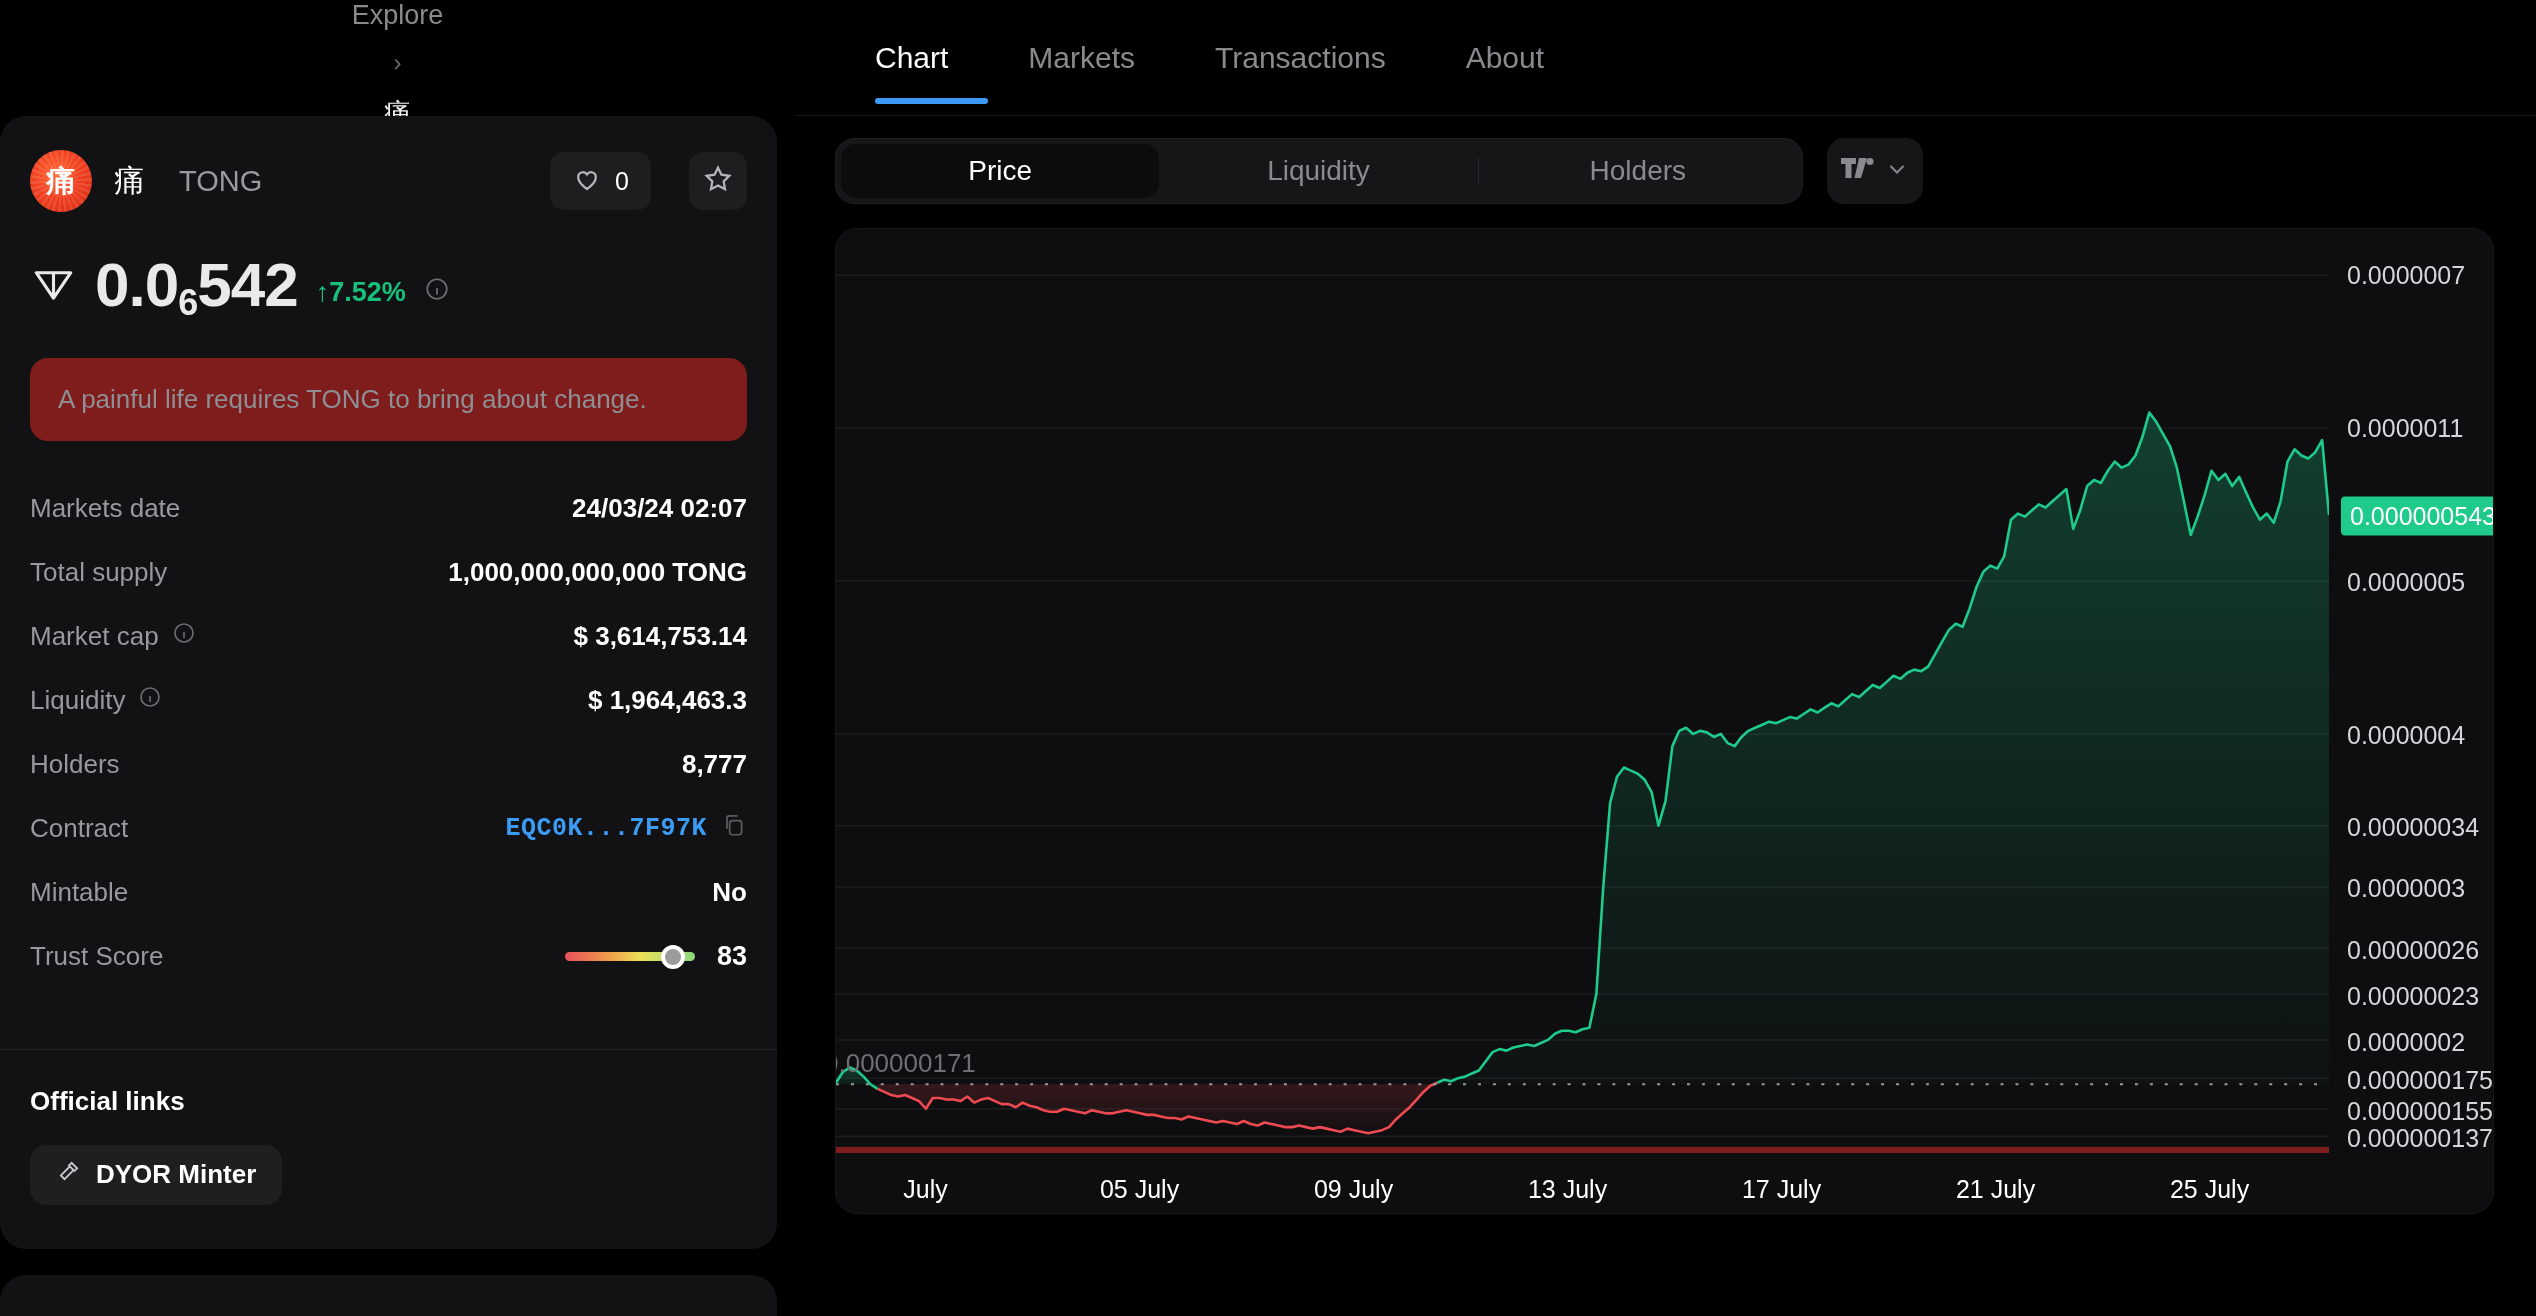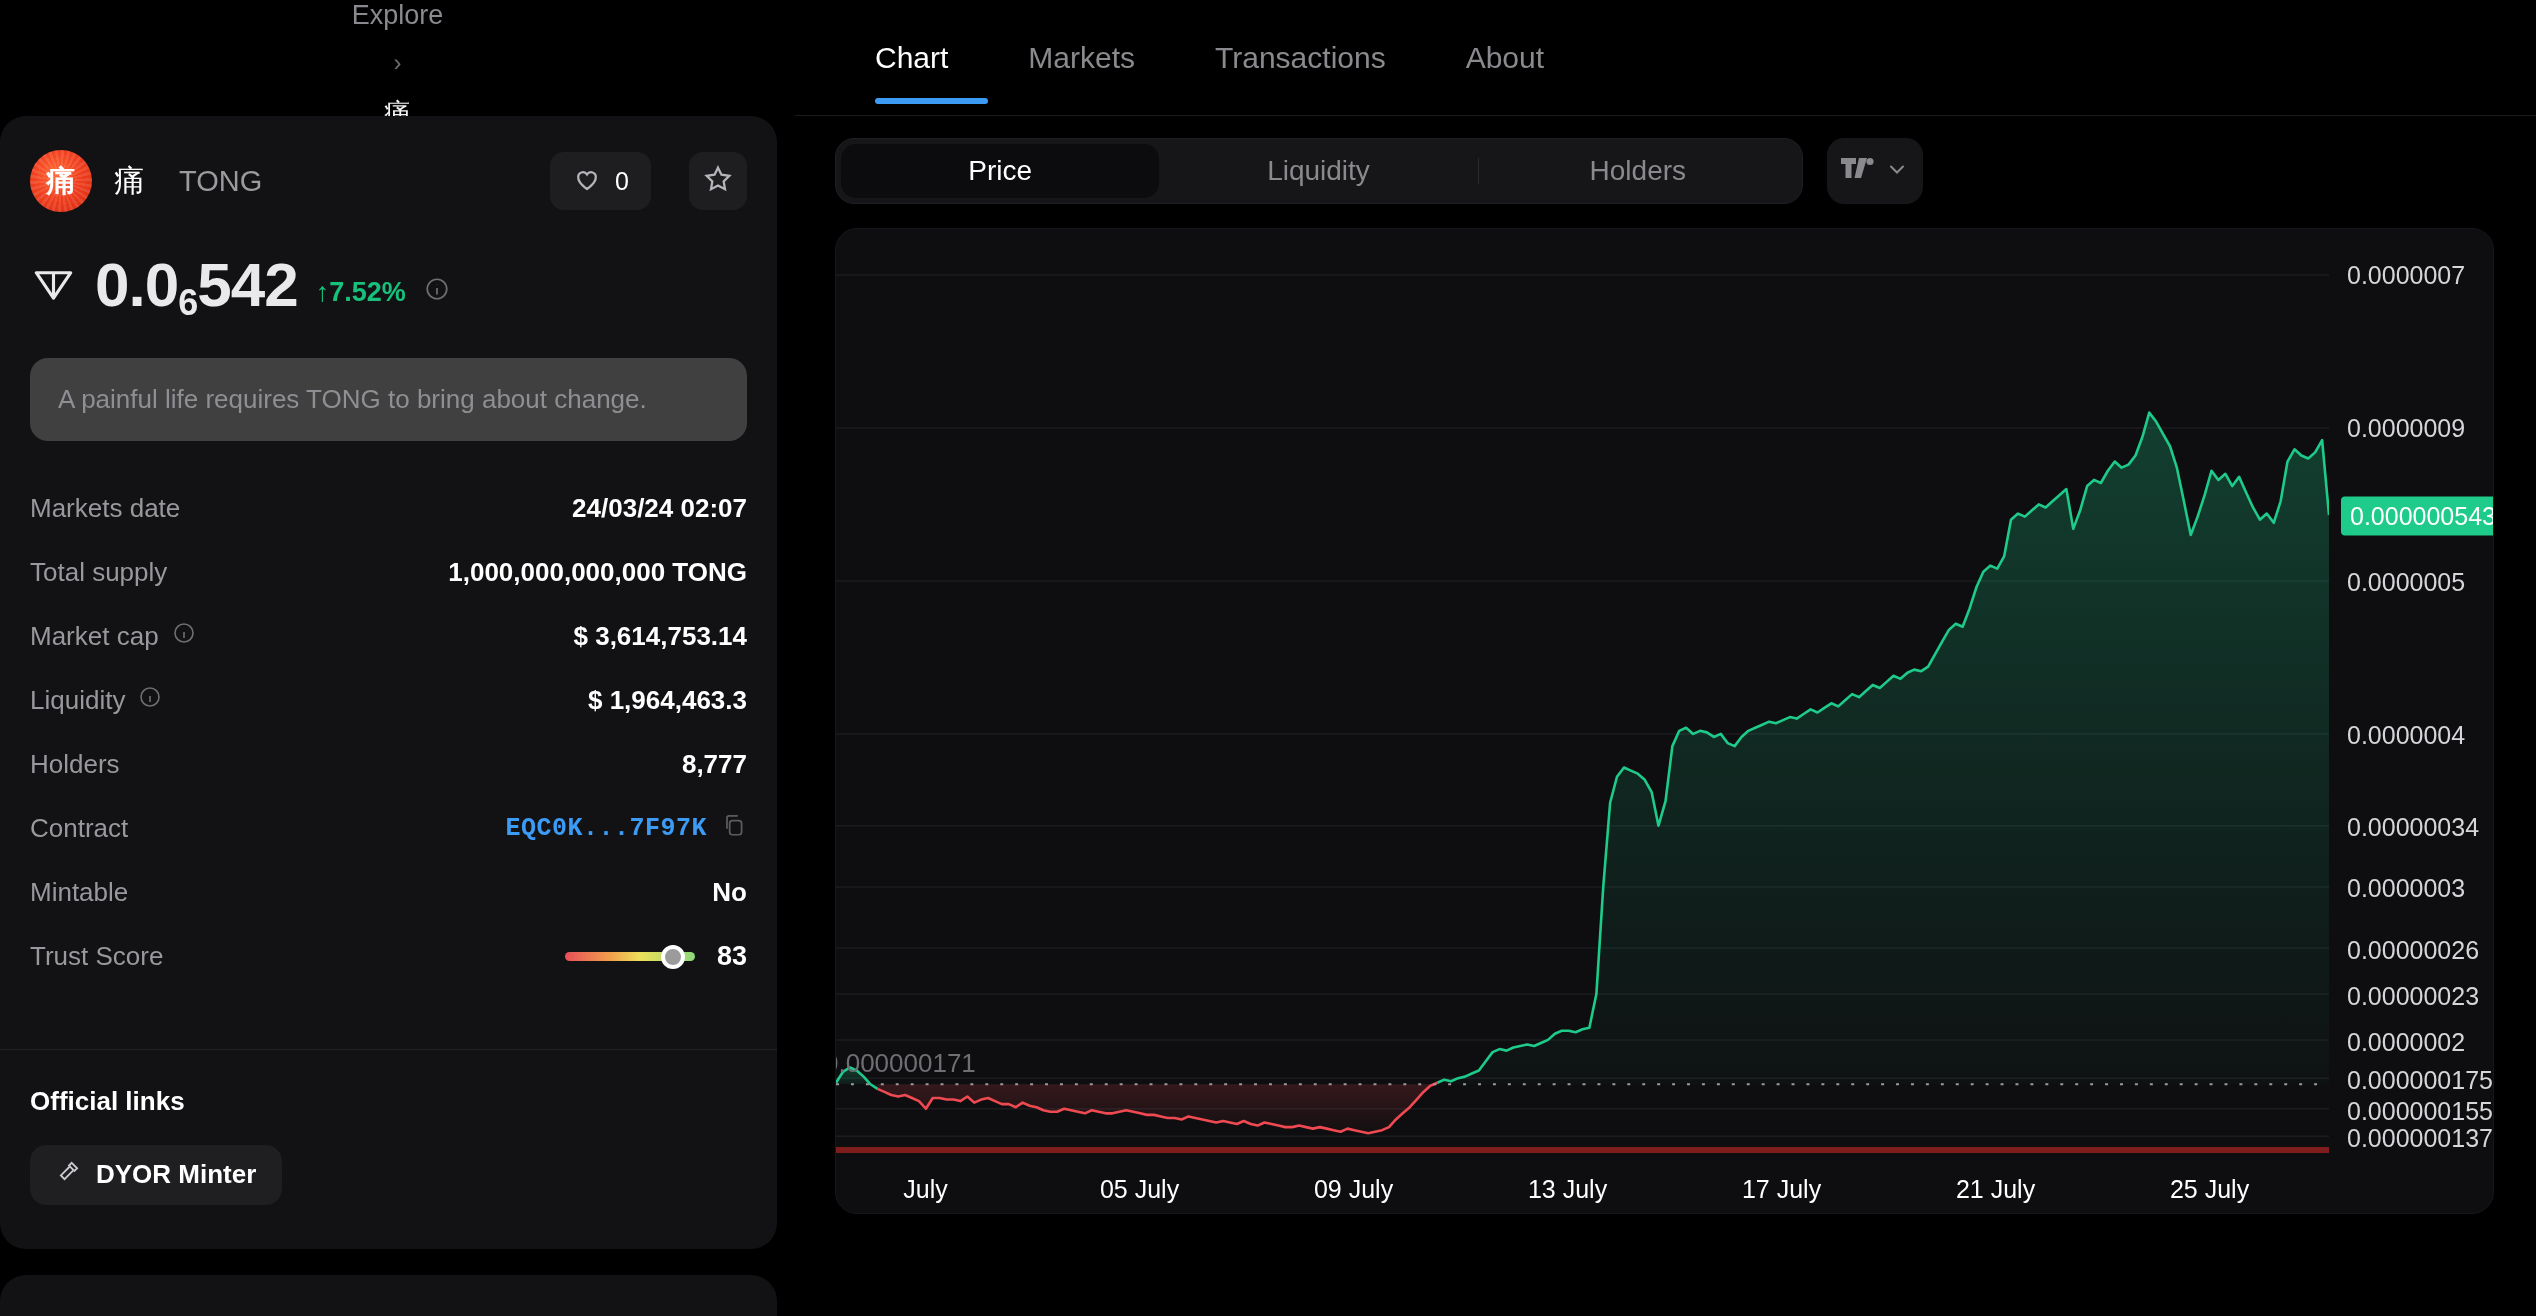--- a/index.html
+++ b/index.html
@@ -57,21 +57,21 @@
   .ico { display:block; }
 
   .price-row { display:flex; align-items:flex-end; gap:18px; margin-top:42px; }
   .ton-mark { width:47px; height:47px; margin-bottom:9px; }
   .price-val { font-size:62px; color:#e9e9ec; font-weight:700; letter-spacing:-1px; line-height:1; }
   .price-val sub { font-size:36px; vertical-align:baseline; position:relative; top:9px; }
   .price-chg { font-size:27px; color:#17c07b; font-weight:700; margin-bottom:8px; }
   .info-dot { margin-bottom:10px; }
 
   .desc-box {
-    margin-top:42px; background:#404040; border-radius:18px;
+    margin-top:42px; background:#7f1d1d; border-radius:18px;
     padding:25px 28px; font-size:26px; color:#8e8e93; line-height:1.25;
   }
 
   .stats { margin-top:36px; }
   .stat-row {
     display:flex; align-items:center; height:64px;
   }
   .stat-label { font-size:26px; color:#98989d; display:flex; align-items:center; gap:13px; }
   .stat-val { margin-left:auto; font-size:26px; color:#ffffff; font-weight:700; display:flex; align-items:center; gap:14px;}
   .contract-link { color:#3b9bf5; font-family:"Liberation Mono", monospace; font-weight:700; font-size:25px; letter-spacing:.5px;}
@@ -423,21 +423,21 @@
             </g>
           <g id="baseline">
               <line x1="0" x2="1000" y1="559" y2="559" stroke="#9a9a9f" stroke-width="1.4" stroke-dasharray="2 8"></line>
             </g>
         </svg>
         <div class="baseline-lbl" id="baselineLabel" style="top: 819.133px; left: -12px;">0.000000171</div>
       </div>
 
       <div class="yaxis" id="yaxis">
           <div class="ytick" style="top: 46px;">0.0000007</div>
-          <div class="ytick" style="top: 199.333px;">0.0000009</div>
+          <div class="ytick" style="top: 199.333px;">0.0000011</div>
           <div class="ytick" style="top: 352.667px;">0.0000005</div>
           <div class="ytick" style="top: 506px;">0.0000004</div>
           <div class="ytick" style="top: 598px;">0.00000034</div>
           <div class="ytick" style="top: 659.333px;">0.0000003</div>
           <div class="ytick" style="top: 720.667px;">0.00000026</div>
           <div class="ytick" style="top: 766.667px;">0.00000023</div>
           <div class="ytick" style="top: 812.667px;">0.0000002</div>
           <div class="ytick" style="top: 851px;">0.000000175</div>
           <div class="ytick" style="top: 881.667px;">0.000000155</div>
           <div class="ytick" style="top: 909.267px;">0.000000137</div>

